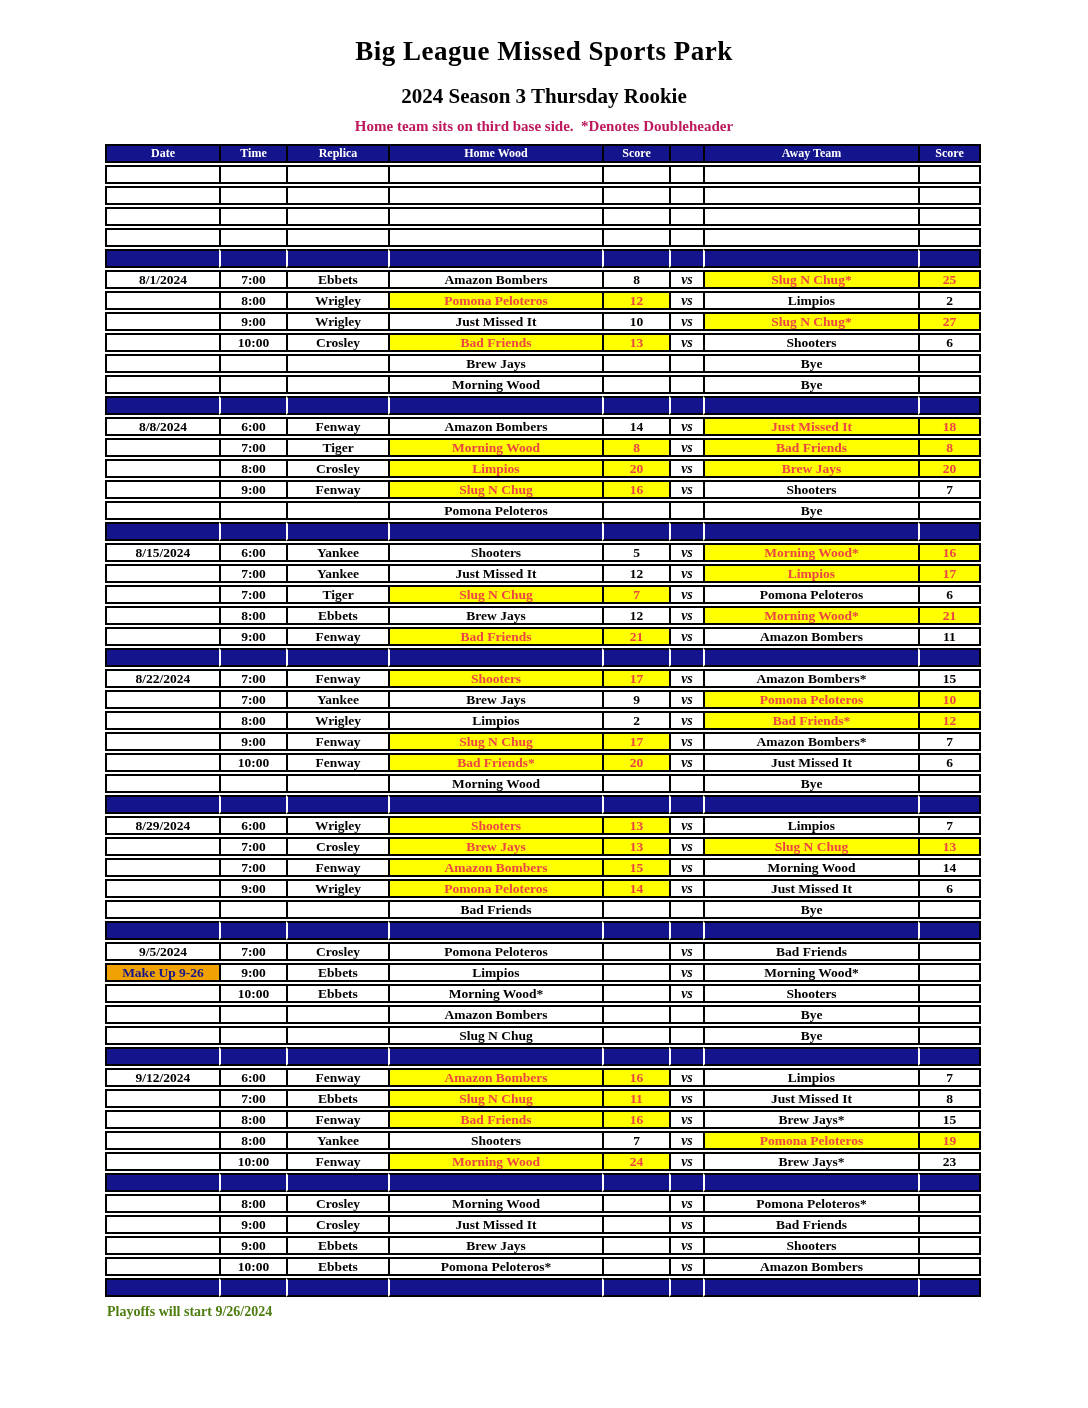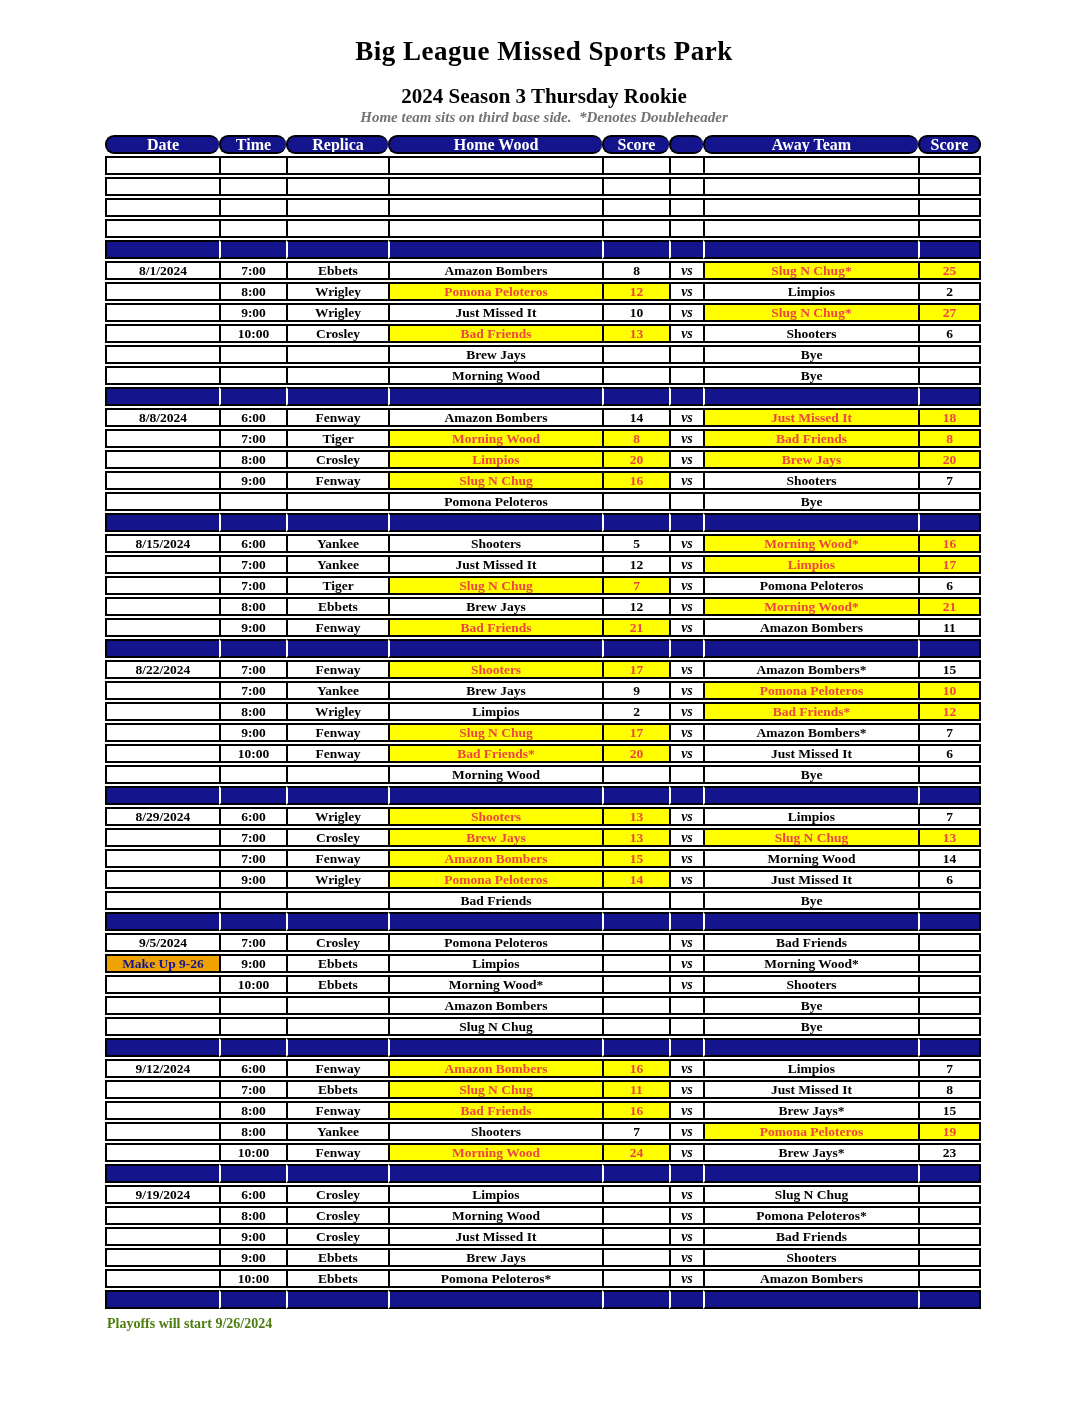--- a/index.html
+++ b/index.html
@@ -5,22 +5,22 @@
   html, body {
     margin: 0; padding: 0;
     width: 1088px; height: 1408px;
     background: #ffffff;
     font-family: "Liberation Serif", serif;
     overflow: hidden;
   }
   .page-header { text-align: center; padding-top: 36px; }
   .title    { font-size: 27px; font-weight: bold; color: #000; letter-spacing: 0.5px; }
   .subtitle { font-size: 21px; font-weight: bold; color: #000; margin-top: 17px; }
-  .note     { font-size: 15px; font-weight: bold; font-style: italic; color: #737373;
-              white-space: pre-wrap; }
+  .note     { font-size: 15px; font-weight: bold; color: #be185d;
+              margin-top: 9px; white-space: pre-wrap; }
   table.sched {
     border-collapse: separate;
     border-spacing: 0 2px;
     table-layout: fixed;
     margin: 7px 0 0 105px;
     width: 876px;
   }
   td {
     box-sizing: border-box;
     height: 19px;
@@ -33,21 +33,21 @@
     color: #000;
     background: #fff;
     border-top: 2px solid #000;
     border-bottom: 2px solid #000;
     border-left: 2px solid #000;
     overflow: hidden;
     white-space: nowrap;
   }
   td:last-child { border-right: 2px solid #000; }
   td.hdr {
-    background: #14148C; color: #fff; font-size: 16px; border-radius: 9px;
+    background: #14148C; color: #fff; font-size: 12px;
   }
   td.sep {
     background: #14148C;
     border-left: 2px solid #fff;
   }
   td.sep:first-child { border-left: 2px solid #000; }
   td.hl  { background: #FFFF00; color: #ef4444; }
   td.dhl { background: #F0A202; color: #14148C; }
   td.vsc { font-style: italic; font-size: 14px; }
   .footer {
@@ -570,30 +570,20 @@
         <td class="sep"></td>
         <td class="sep"></td>
         <td class="sep"></td>
         <td class="sep"></td>
         <td class="sep"></td>
         <td class="sep"></td>
         <td class="sep"></td>
         <td class="sep"></td>
       </tr>
       <tr>
-        <td>9/19/2024</td>
-        <td>6:00</td>
-        <td>Crosley</td>
-        <td>Limpios</td>
-        <td></td>
-        <td class="vsc">vs</td>
-        <td>Slug N Chug</td>
-        <td></td>
-      </tr>
-      <tr>
         <td></td>
         <td>8:00</td>
         <td>Crosley</td>
         <td>Morning Wood</td>
         <td></td>
         <td class="vsc">vs</td>
         <td>Pomona Peloteros*</td>
         <td></td>
       </tr>
       <tr>

